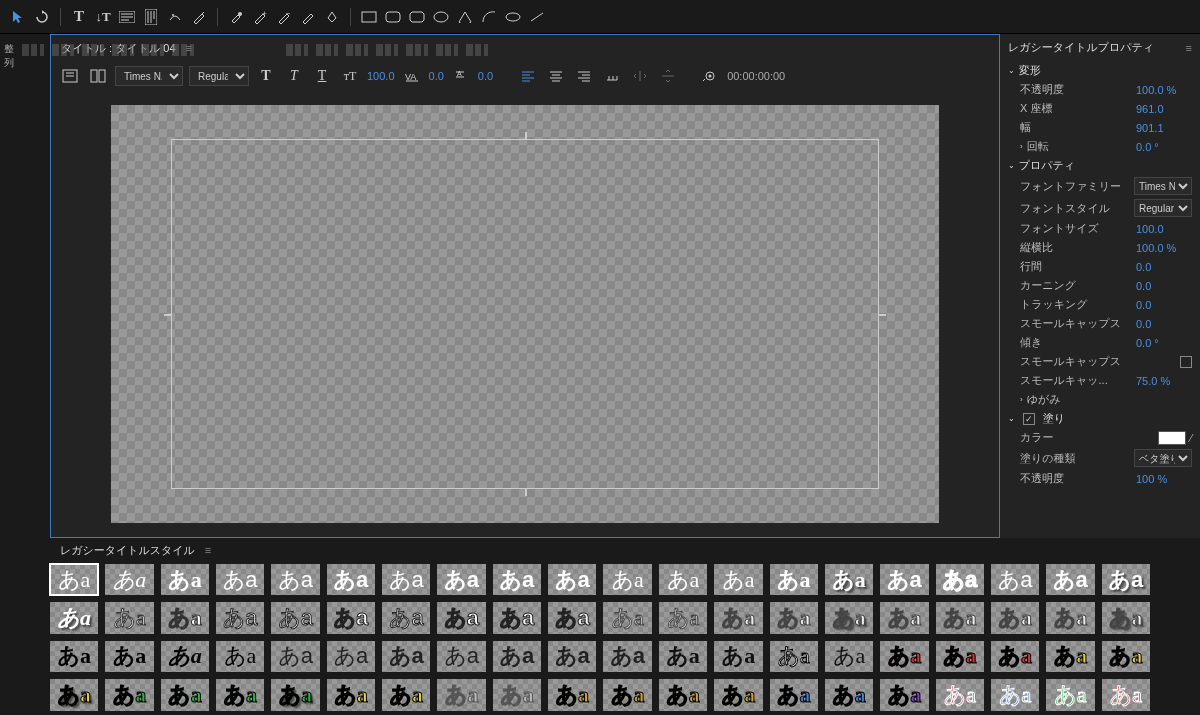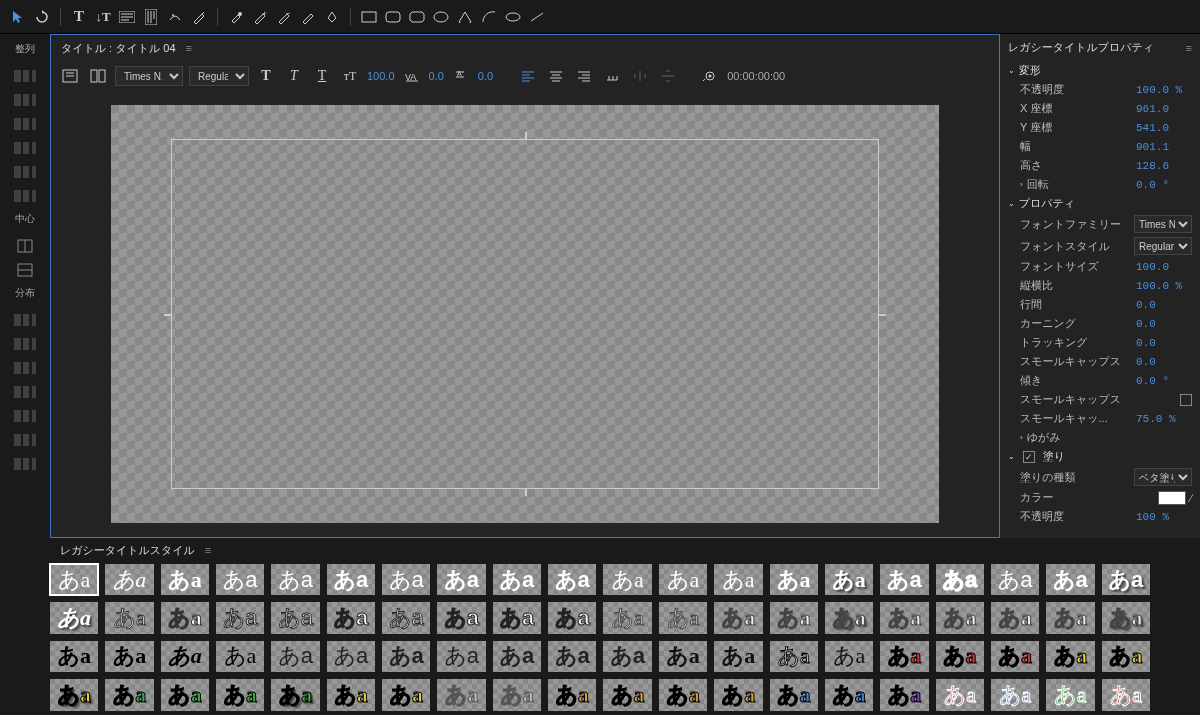--- a/index.html
+++ b/index.html
@@ -6,21 +6,21 @@
 body { background: #1a1a1a; color: #ccc; font-size: 11px; overflow: hidden; width: 1200px; height: 715px; }
 
 
 .top-toolbar { height: 34px; background: #1a1a1a; display: flex; align-items: center; padding: 0 8px; gap: 4px; border-bottom: 1px solid #000; }
 .top-toolbar .tool { width: 20px; height: 20px; display: flex; align-items: center; justify-content: center; color: #ccc; cursor: pointer; }
 .top-toolbar .tool.active { color: #4a90e2; }
 .top-toolbar .sep { width: 1px; height: 18px; background: #444; margin: 0 4px; }
 
 
 .main { display: flex; height: 504px; }
-.left-sidebar { width: 50px; background: #1a1a1a; padding: 8px 4px; display: flex; flex-direction: column; gap: 8px; }
+.left-sidebar { width: 50px; background: #1a1a1a; padding: 8px 4px; display: flex; flex-direction: row; gap: 8px; }
 .left-sidebar .section-label { font-size: 10px; color: #aaa; text-align: center; margin-bottom: 4px; }
 .left-sidebar .align-btn { height: 16px; display: flex; align-items: center; justify-content: center; cursor: pointer; }
 .left-sidebar .align-icon { width: 22px; height: 12px; background: linear-gradient(90deg, #666 0%, #666 30%, transparent 30%, transparent 40%, #666 40%, #666 70%, transparent 70%, transparent 80%, #666 80%); opacity: 0.5; }
 
 .center-panel { flex: 1; display: flex; flex-direction: column; border: 1px solid #3a7ac8; background: #232323; }
 .title-tab { height: 26px; display: flex; align-items: center; padding: 0 10px; background: #232323; }
 .title-tab-label { color: #ddd; font-size: 11px; }
 .title-tab-menu { margin-left: 10px; color: #888; cursor: pointer; }
 
 .format-bar { height: 30px; display: flex; align-items: center; padding: 0 8px; gap: 6px; background: #232323; }
@@ -48,21 +48,21 @@
 .center-mark-h { position: absolute; height: 2px; width: 8px; background: #ccc; top: 50%; }
 .center-mark-h.left { left: -8px; } .center-mark-h.right { right: -8px; }
 
 .right-panel { width: 200px; background: #232323; padding: 6px 8px; overflow-y: auto; }
 .right-panel .panel-title { color: #ddd; font-size: 11px; display: flex; align-items: center; margin-bottom: 6px; }
 .right-panel .panel-menu { margin-left: auto; color: #888; cursor: pointer; }
 .right-panel .group-header { color: #ddd; font-size: 11px; cursor: pointer; display: flex; align-items: center; gap: 4px; padding: 2px 0; }
 .right-panel .group-header .chev { font-size: 8px; }
 .right-panel .prop-row { display: flex; align-items: center; padding: 2px 0 2px 12px; }
 .right-panel .prop-label { flex: 1; color: #bbb; font-size: 11px; }
-.right-panel .prop-value { color: #4a90e2; font-size: 11px; cursor: pointer; width: 56px; text-align: left; font-family: Liberation Mono, monospace; }
+.right-panel .prop-value { color: #4a90e2; font-size: 11px; cursor: pointer; width: 56px; text-align: left; }
 .right-panel select { background: #2a2a2a; color: #ccc; border: 1px solid #444; font-size: 10px; height: 18px; width: 58px; }
 .right-panel .checkbox { width: 12px; height: 12px; border: 1px solid #888; display: inline-block; cursor: pointer; }
 .right-panel .checkbox.checked::after { content: "✓"; color: #ccc; font-size: 9px; display: block; text-align: center; line-height: 10px; }
 .right-panel .color-swatch { width: 28px; height: 14px; background: #fff; border: 1px solid #555; cursor: pointer; margin-right: 4px; }
 .right-panel .eyedrop { color: #aaa; font-size: 11px; cursor: pointer; }
 
 
 .styles-panel { height: 177px; background: #1a1a1a; }
 .styles-tab { height: 24px; display: flex; align-items: center; padding: 0 14px 0 60px; background: #1a1a1a; }
 .styles-tab-label { color: #ddd; font-size: 11px; }
@@ -366,30 +366,22 @@
       </div>
     <div class="prop-row">
         <span class="prop-label">不透明度</span>
         <span class="prop-value">100.0 %</span>
       </div>
     <div class="prop-row">
         <span class="prop-label">X 座標</span>
         <span class="prop-value">961.0</span>
       </div>
     <div class="prop-row">
-        <span class="prop-label">Y 座標</span>
-        <span class="prop-value">541.0</span>
-      </div>
-    <div class="prop-row">
         <span class="prop-label">幅</span>
         <span class="prop-value">901.1</span>
-      </div>
-    <div class="prop-row">
-        <span class="prop-label">高さ</span>
-        <span class="prop-value">128.6</span>
       </div>
     <div class="prop-row">
         <span class="chev" style="font-size:8px;margin-right:4px">›</span>
         <span class="prop-label">回転</span>
         <span class="prop-value">0.0 °</span>
       </div>
 
     <div class="group-header">
         <span class="chev">⌄</span>
         <span>プロパティ</span>
@@ -442,27 +434,27 @@
         <span class="chev" style="font-size:8px;margin-right:4px">›</span>
         <span class="prop-label">ゆがみ</span>
       </div>
 
     <div class="group-header">
         <span class="chev">⌄</span>
         <span class="checkbox checked" style="margin:0 4px"></span>
         <span>塗り</span>
       </div>
     <div class="prop-row">
-        <span class="prop-label">塗りの種類</span>
-        <select><option>ベタ塗り</option></select>
-      </div>
-    <div class="prop-row">
         <span class="prop-label">カラー</span>
         <span class="color-swatch"></span>
         <span class="eyedrop">⁄</span>
+      </div>
+    <div class="prop-row">
+        <span class="prop-label">塗りの種類</span>
+        <select><option>ベタ塗り</option></select>
       </div>
     <div class="prop-row">
         <span class="prop-label">不透明度</span>
         <span class="prop-value">100 %</span>
       </div>
   </div>
 </div>
 
 <div class="styles-panel">
   <div class="styles-tab">

